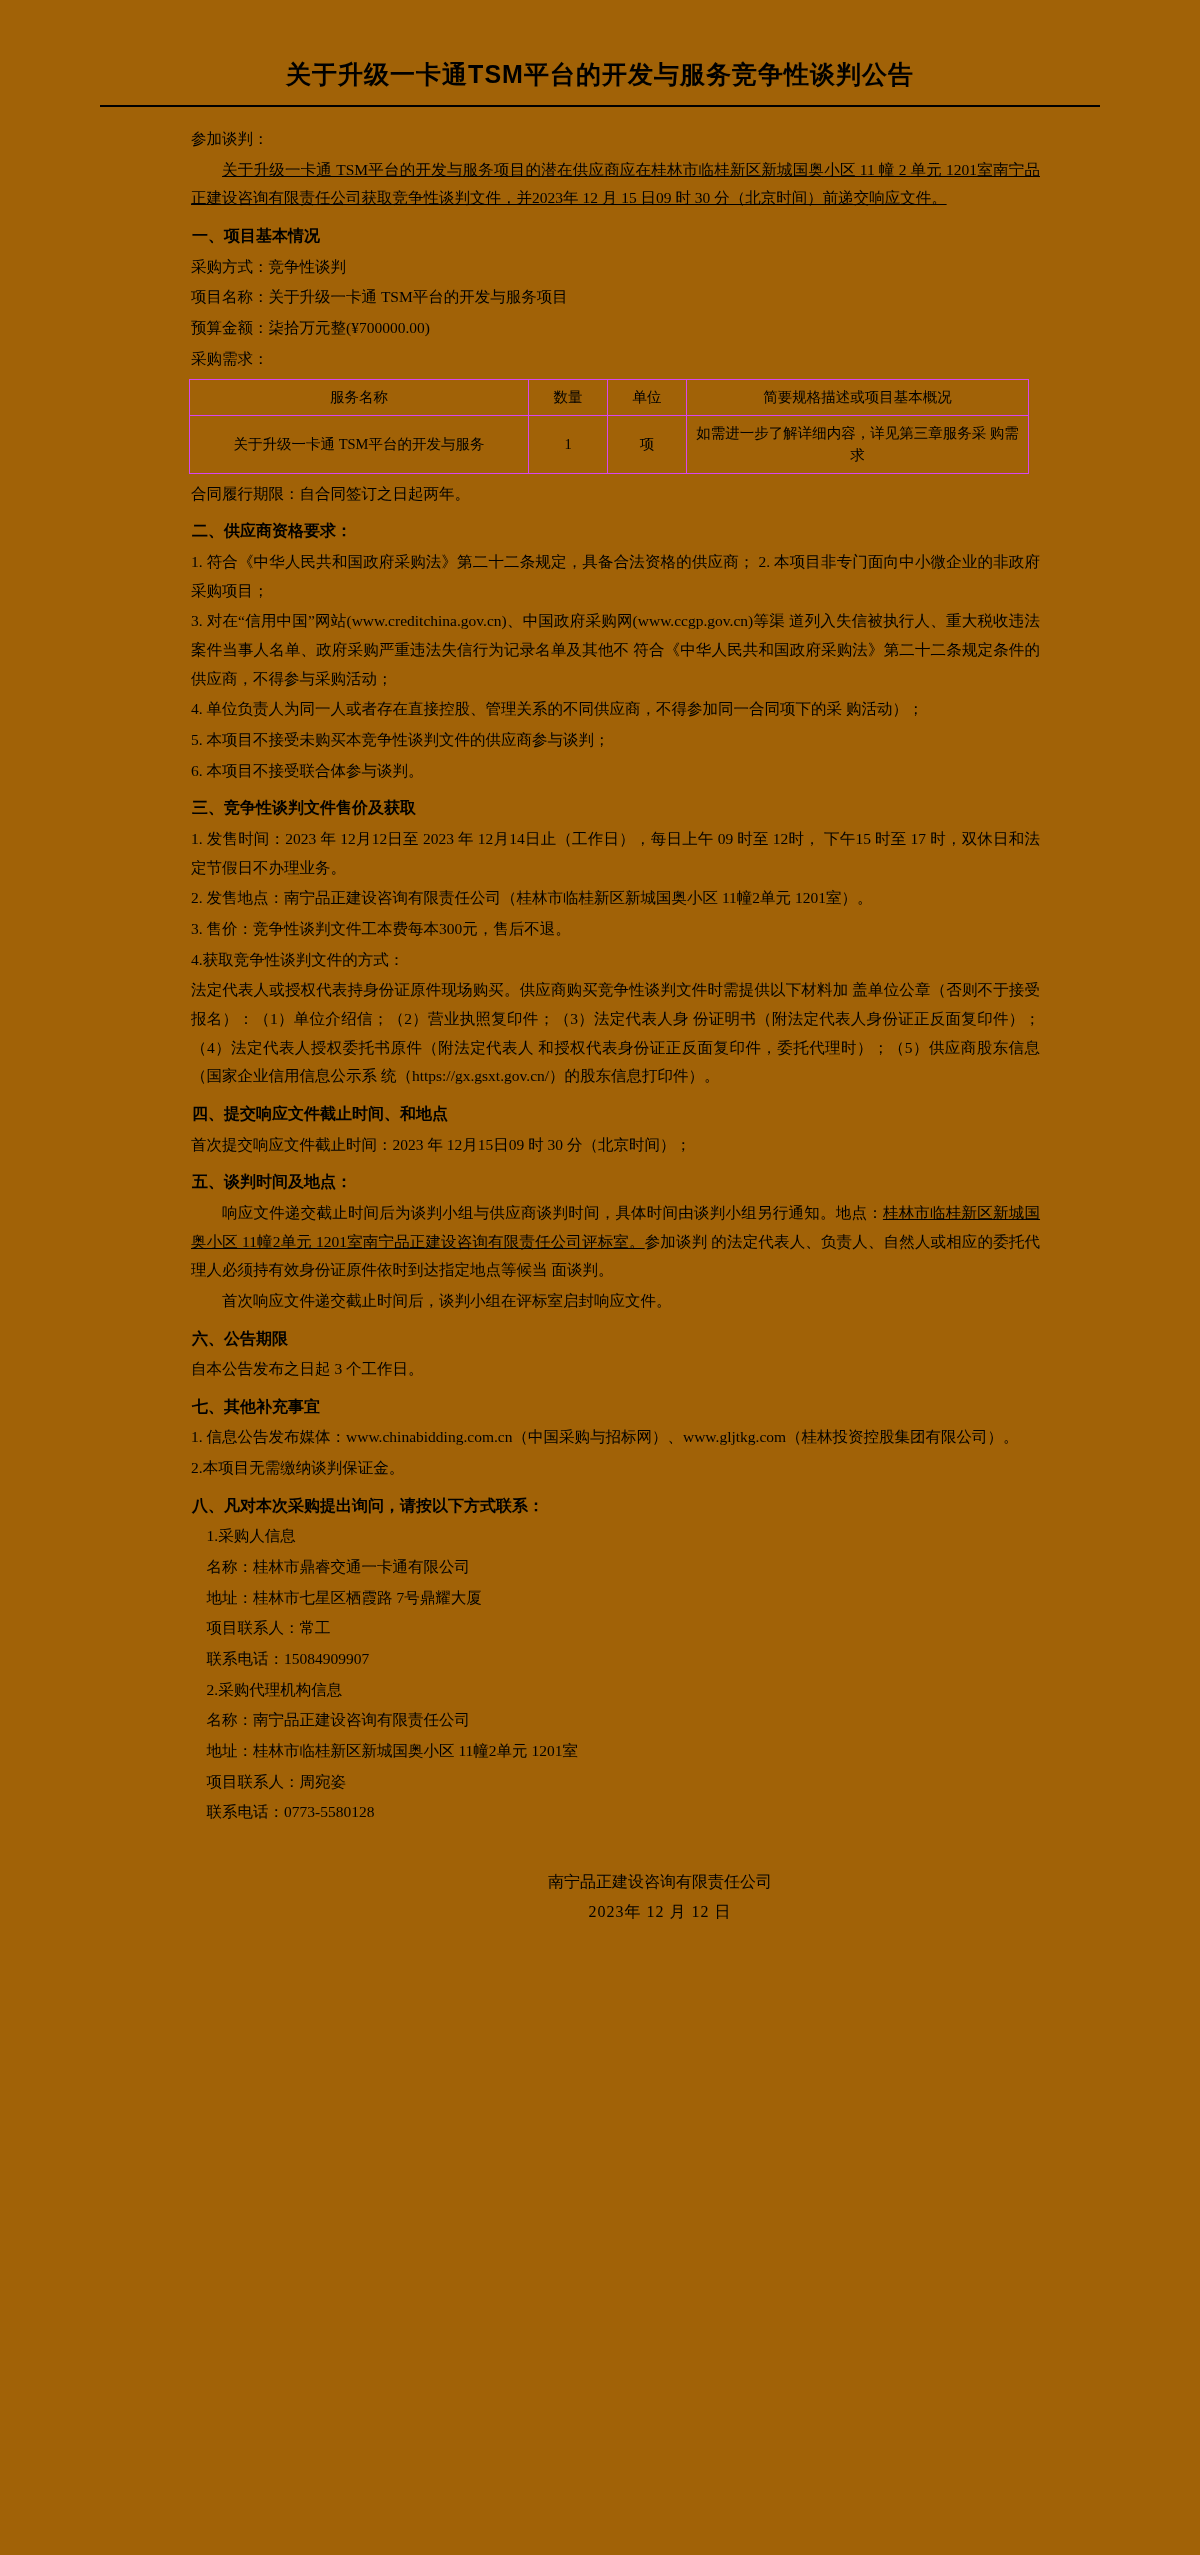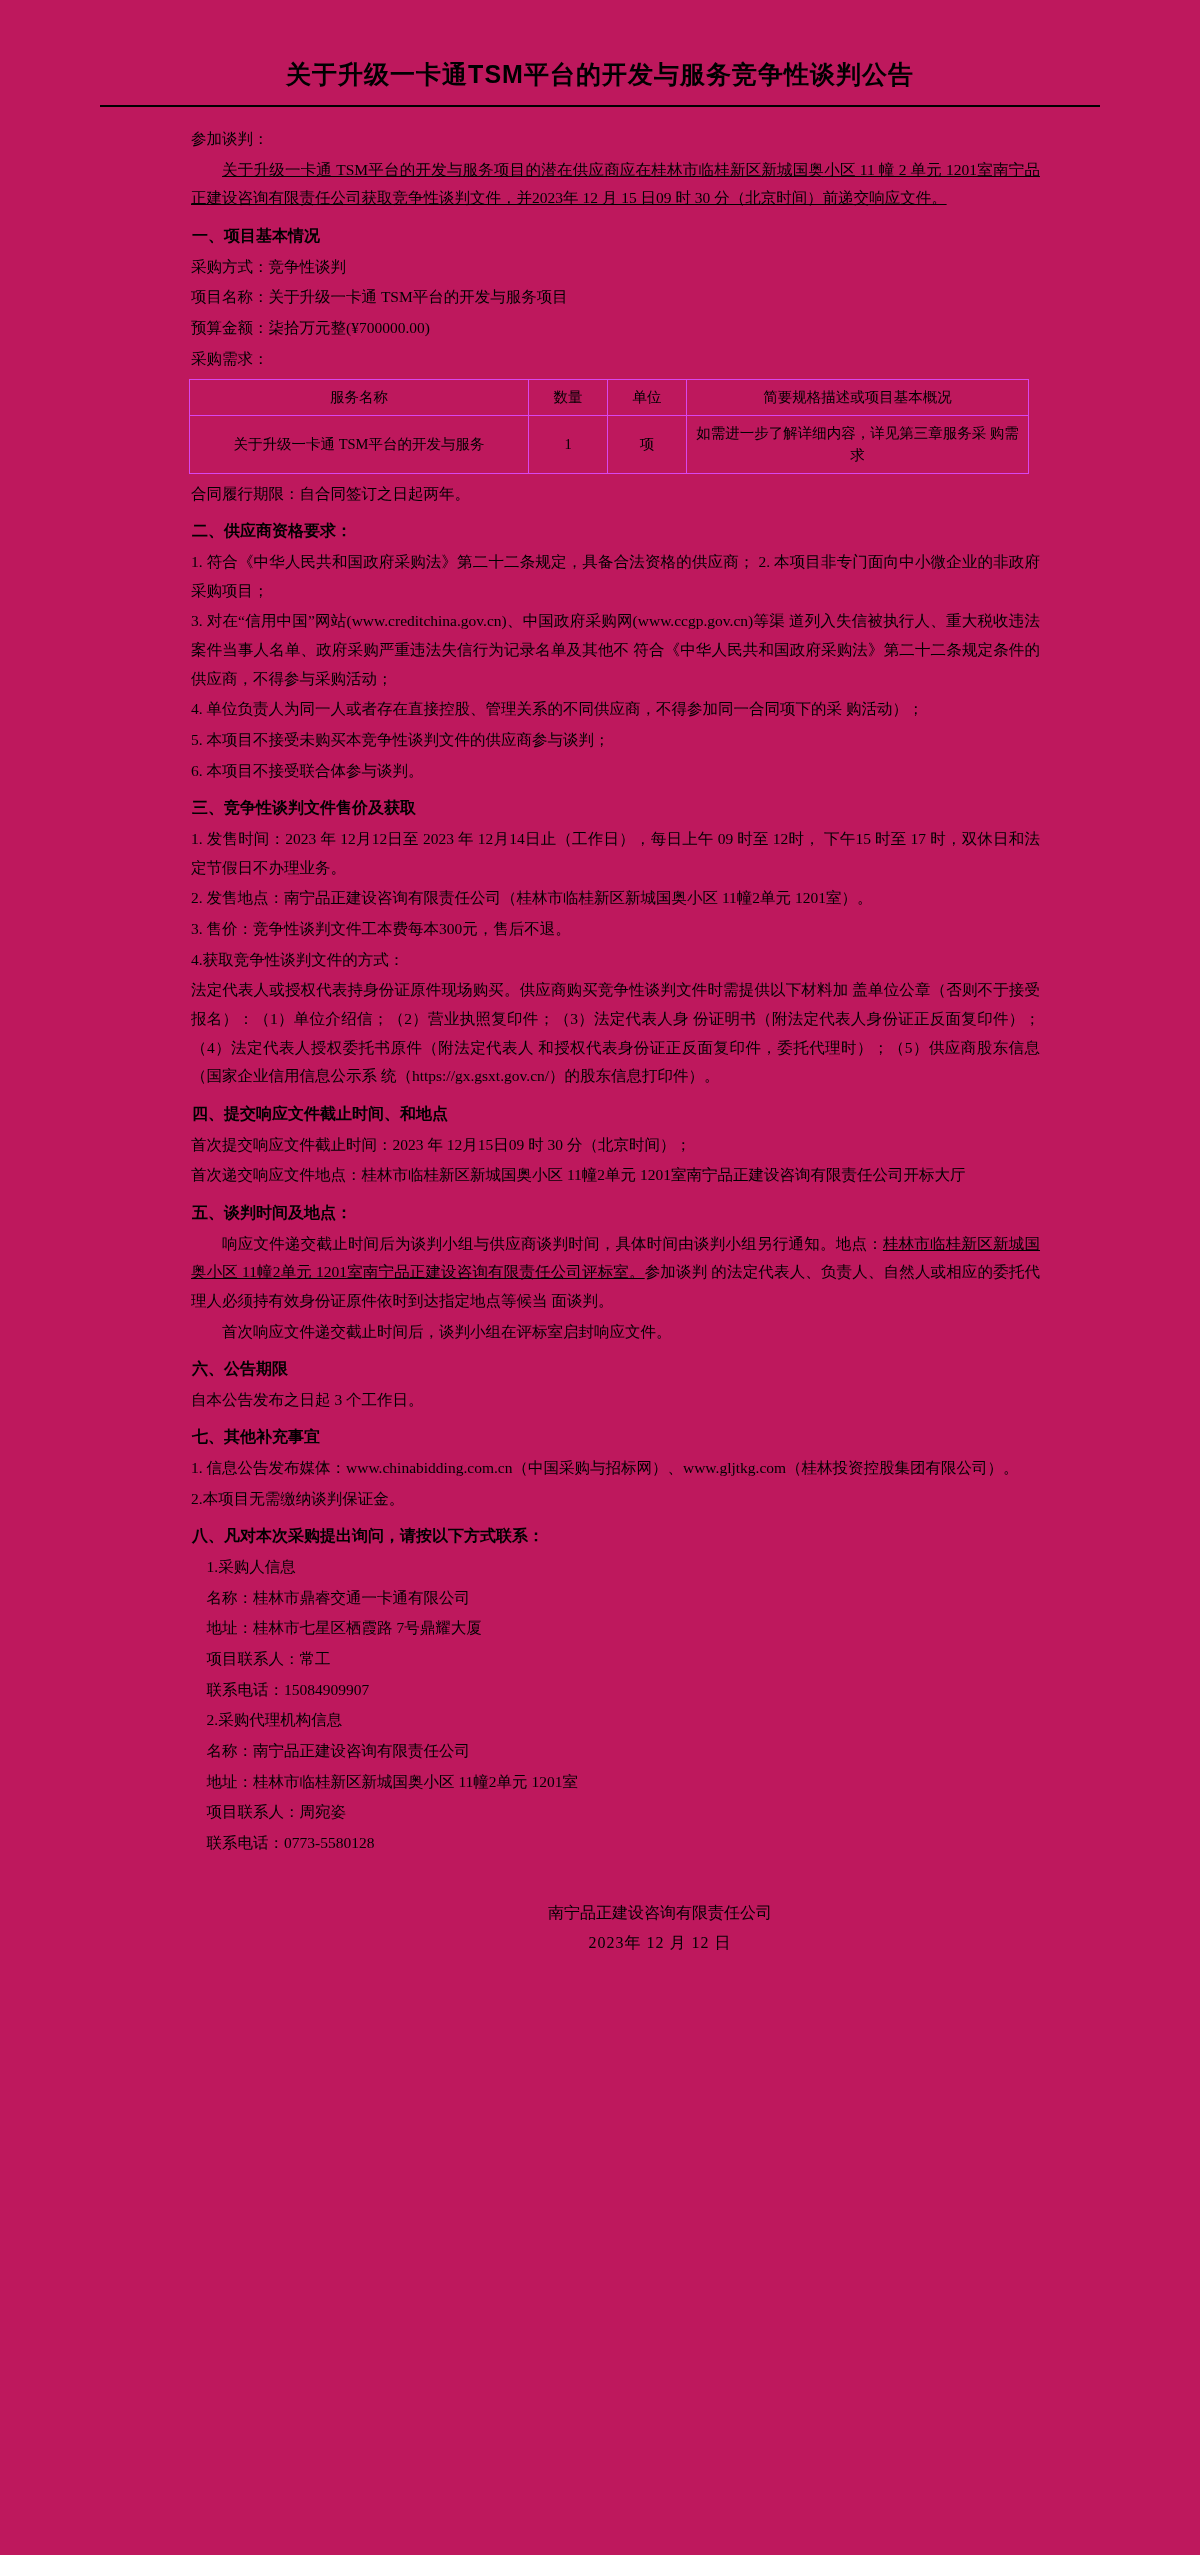--- a/index.html
+++ b/index.html
@@ -10,21 +10,21 @@
   body {
     width: 1200px;
     font-family: "Liberation Serif", serif;
     color: #000000;
   }
   .page {
     width: 1200px;
     min-height: 2555px;
     box-sizing: border-box;
     padding: 40px 0 20px 0;
-    background: #be185d;
+    background: #a16207;
     position: relative;
   }
   .doc-title {
     text-align: center;
     font-family: "Liberation Sans", sans-serif;
     font-weight: bold;
     font-size: 25px;
     letter-spacing: 1px;
     margin: 18px 0 6px 0;
     padding-bottom: 8px;
@@ -160,21 +160,20 @@
 
     <div class="sec-head">三、竞争性谈判文件售价及获取</div>
     <div class="para-flat">1. 发售时间：2023 年 12月12日至 2023 年 12月14日止（工作日），每日上午 09 时至 12时， 下午15 时至 17 时，双休日和法定节假日不办理业务。</div>
     <div class="para-flat">2. 发售地点：南宁品正建设咨询有限责任公司（桂林市临桂新区新城国奥小区 11幢2单元 1201室）。</div>
     <div class="para-flat">3. 售价：竞争性谈判文件工本费每本300元，售后不退。</div>
     <div class="para-flat">4.获取竞争性谈判文件的方式：</div>
     <div class="para-flat">法定代表人或授权代表持身份证原件现场购买。供应商购买竞争性谈判文件时需提供以下材料加 盖单位公章（否则不于接受报名）：（1）单位介绍信；（2）营业执照复印件；（3）法定代表人身 份证明书（附法定代表人身份证正反面复印件）；（4）法定代表人授权委托书原件（附法定代表人 和授权代表身份证正反面复印件，委托代理时）；（5）供应商股东信息（国家企业信用信息公示系 统（https://gx.gsxt.gov.cn/）的股东信息打印件）。</div>
 
     <div class="sec-head">四、提交响应文件截止时间、和地点</div>
     <div class="para-flat">首次提交响应文件截止时间：2023 年 12月15日09 时 30 分（北京时间）；</div>
-    <div class="para-flat">首次递交响应文件地点：桂林市临桂新区新城国奥小区 11幢2单元 1201室南宁品正建设咨询有限责任公司开标大厅</div>
 
     <div class="sec-head">五、谈判时间及地点：</div>
     <div class="para-indent"><span>响应文件递交截止时间后为谈判小组与供应商谈判时间，具体时间由谈判小组另行通知。地点：</span><span class="u">桂林市临桂新区新城国奥小区 11幢2单元 1201室南宁品正建设咨询有限责任公司评标室。</span><span>参加谈判 的法定代表人、负责人、自然人或相应的委托代理人必须持有效身份证原件依时到达指定地点等候当 面谈判。</span></div>
     <div class="para-indent">首次响应文件递交截止时间后，谈判小组在评标室启封响应文件。</div>
 
     <div class="sec-head">六、公告期限</div>
     <div class="para-flat">自本公告发布之日起 3 个工作日。</div>
 
     <div class="sec-head">七、其他补充事宜</div>
     <div class="para-flat">1. 信息公告发布媒体：www.chinabidding.com.cn（中国采购与招标网）、www.gljtkg.com（桂林投资控股集团有限公司）。</div>

